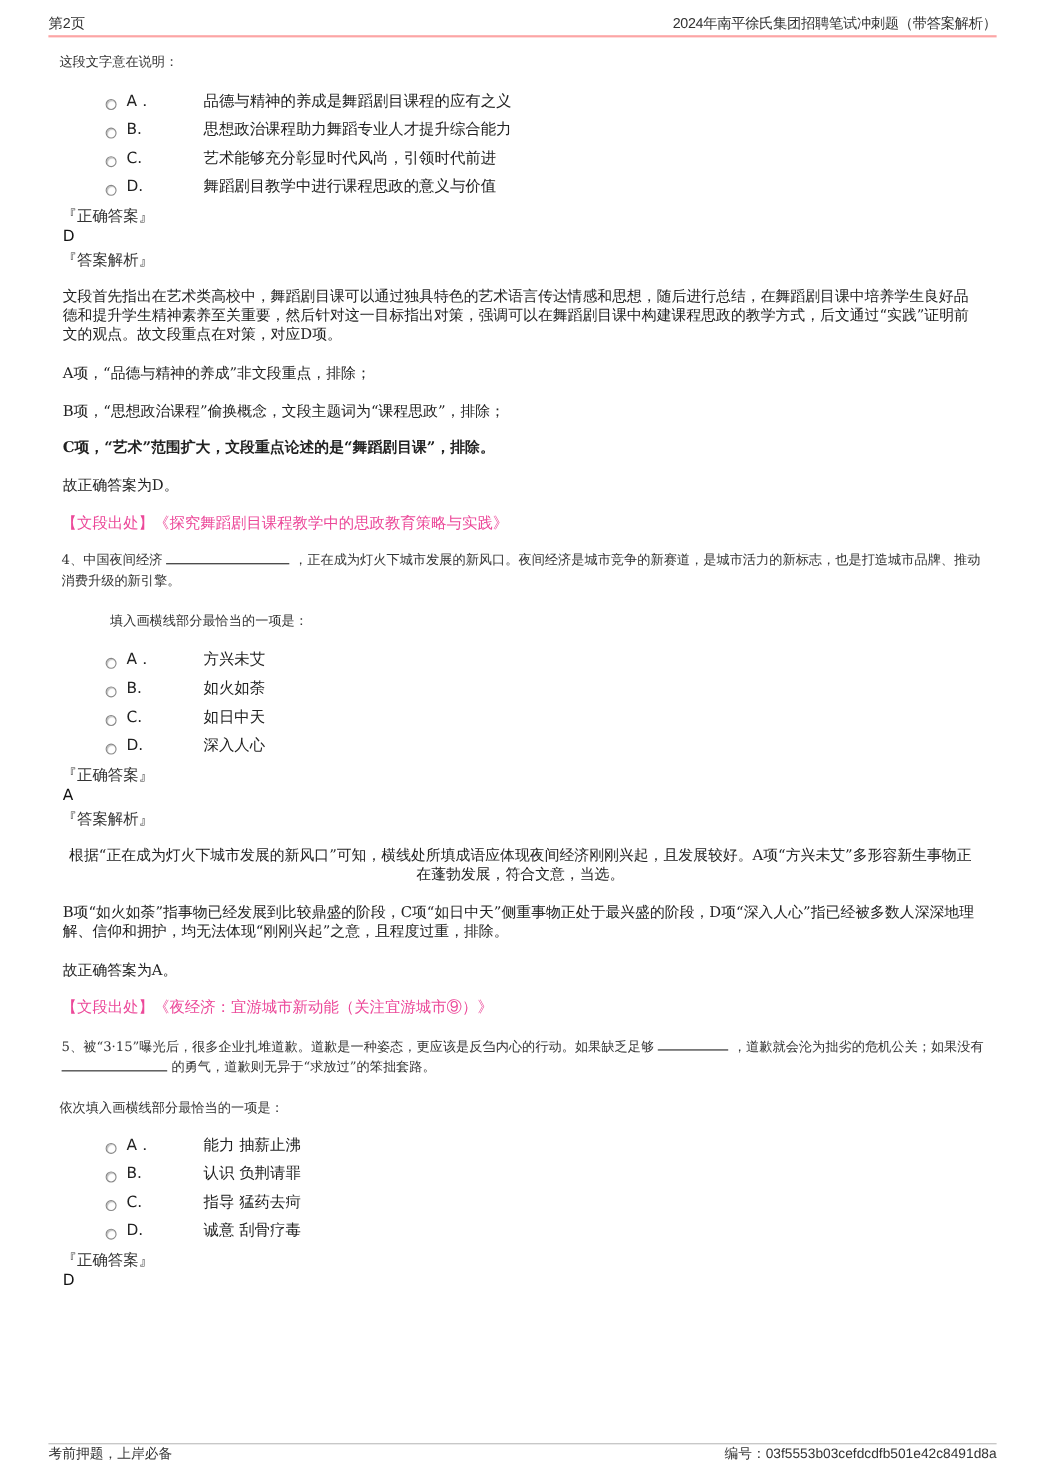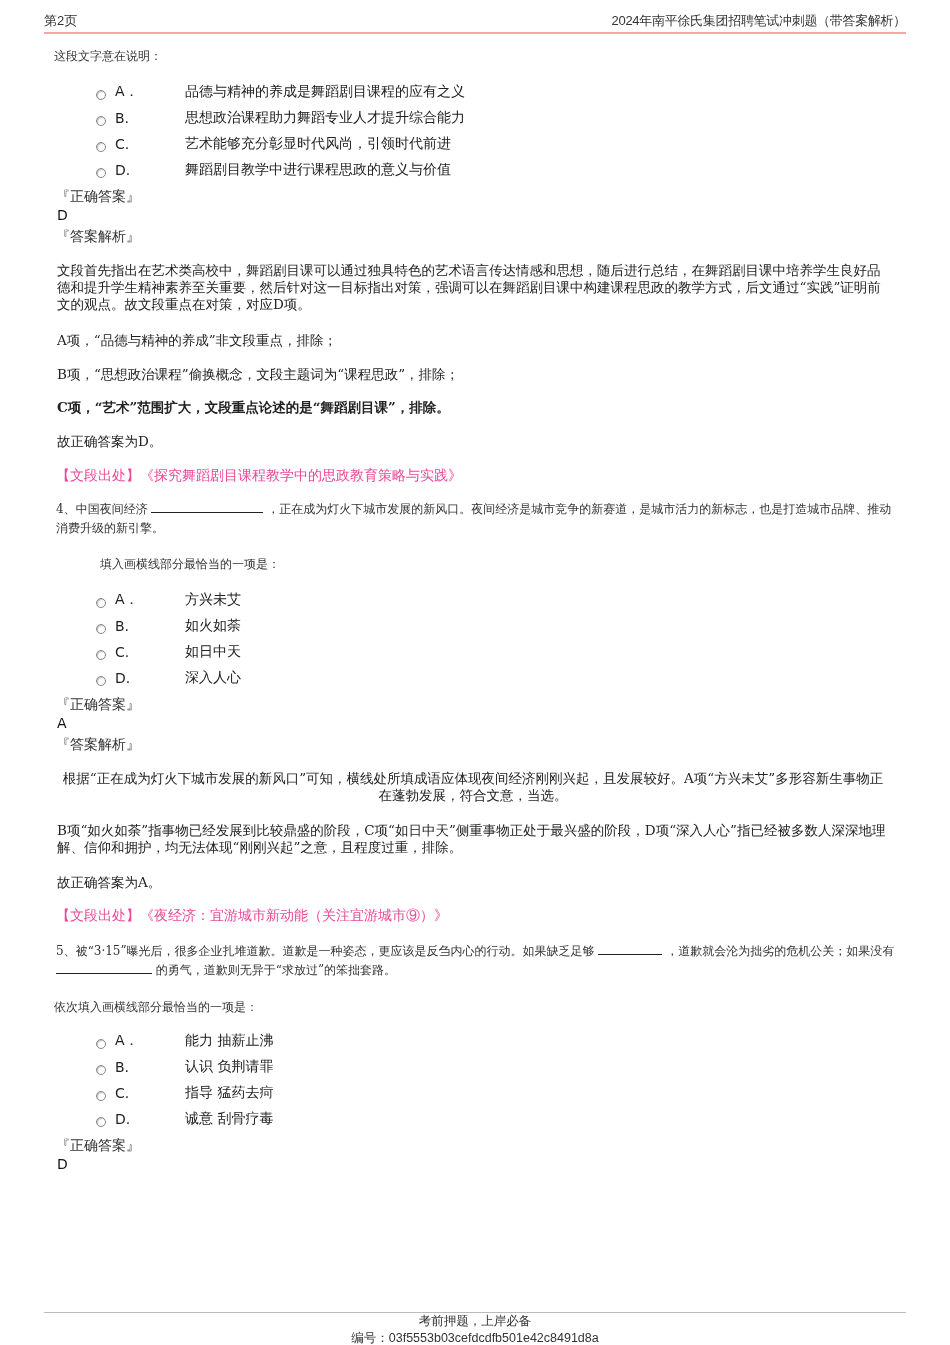--- a/index.html
+++ b/index.html
@@ -10,23 +10,22 @@
   .header {
     position: absolute; left: 44px; right: 44px; top: 12px; height: 20px;
     border-bottom: 2px solid #fca5a5; font-size: 13px; color: #333;
     display: flex; justify-content: space-between; align-items: flex-start;
     font-family: "Liberation Sans", sans-serif;
   }
   .header .right { letter-spacing: -0.3px; }
   .footer {
     position: absolute; left: 44px; right: 44px; top: 1312px; height: 22px;
     border-top: 1px solid #bbb; font-size: 12.5px; color: #333;
-    display: flex; justify-content: space-between; align-items: center;
+    display: flex; justify-content: space-between; 
     font-family: "Liberation Sans", sans-serif;
-    flex-direction: column;
   }
   .abs { position: absolute; }
   .small-serif { font-family: "DejaVu Serif", "Liberation Serif", serif; font-size: 12px; color: #333; }
   .option {
     position: absolute; left: 96px; height: 22px; display: flex; align-items: center;
     font-size: 14px; color: #222;
   }
   .radio {
     width: 8px; height: 8px; border: 1px solid #888; border-radius: 50%;
     margin-right: 9px; margin-top: 5px; background: #fff;

